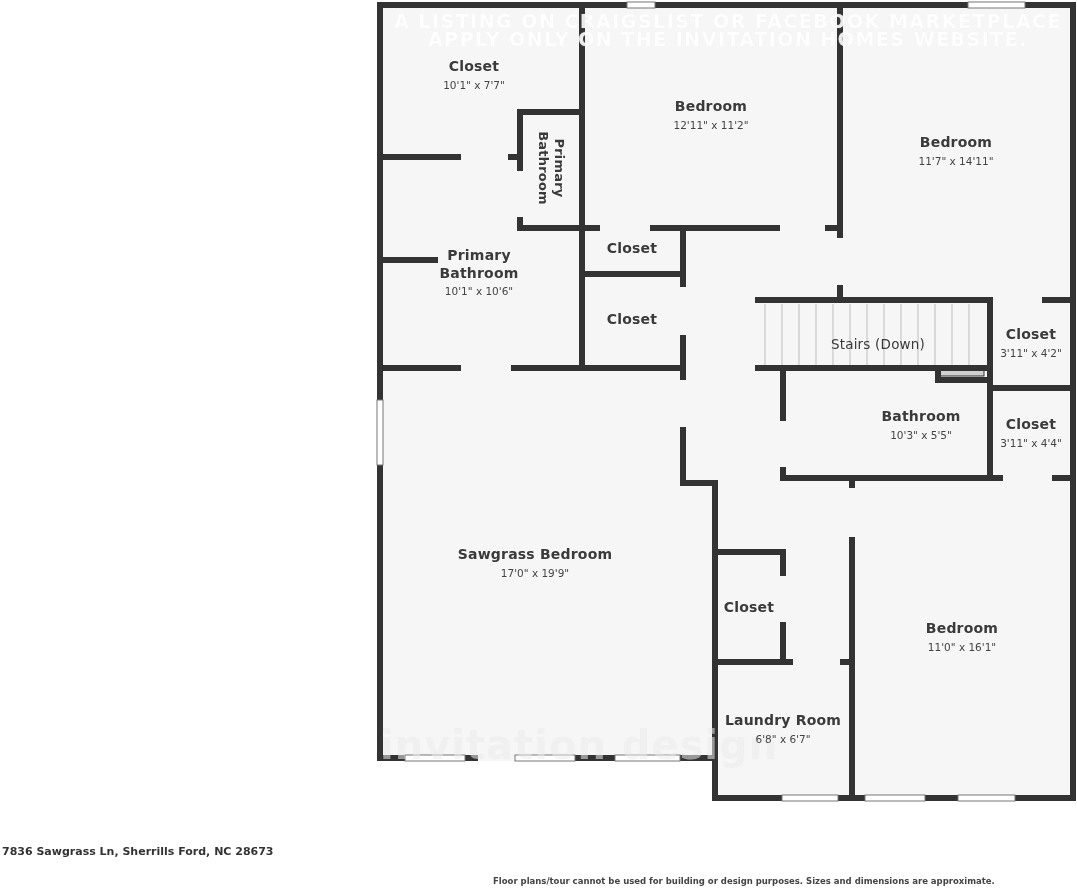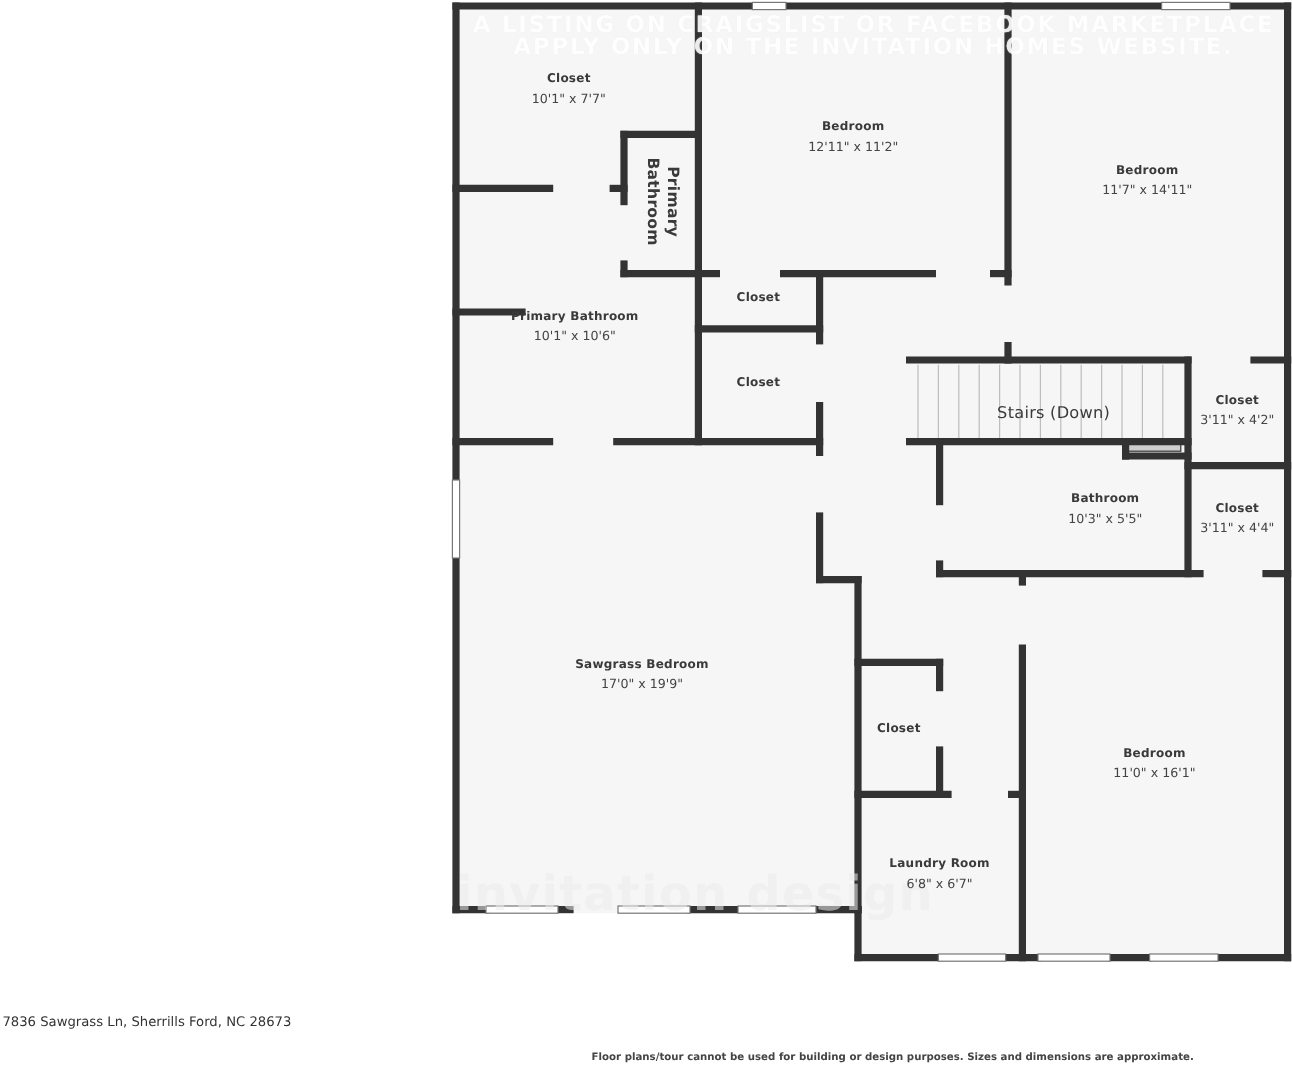--- a/index.html
+++ b/index.html
@@ -2,30 +2,30 @@
 <html><head>
 <meta charset="utf-8">
 <style>
   html, body { margin:0; padding:0; }
   body {
     width:1077px; height:889px; position:relative; overflow:hidden;
     background:#ffffff; font-family:"DejaVu Sans","Liberation Sans",sans-serif; color:#333;
   }
   #plan { position:absolute; left:0; top:0; width:1077px; height:889px; }
   .lbl { position:absolute; transform:translate(-50%,-50%); text-align:center; white-space:nowrap; line-height:1.25; }
-  .lbl .n { display:block; font-size:10px; font-weight:bold; color:#3a3a3a; letter-spacing:0.2px; }
+  .lbl .n { display:block; font-size:14px; font-weight:bold; color:#3a3a3a; letter-spacing:0.2px; }
   .lbl .d { display:block; font-size:10.5px; color:#444; margin-top:3px; }
   .lbl.vert { transform:translate(-50%,-50%) rotate(90deg); }
   .watermark {
     position:absolute; left:378px; width:700px; text-align:center; color:#ffffff;
     font-size:19px; font-weight:bold; letter-spacing:1.5px; opacity:0.9; white-space:nowrap; overflow:hidden;
     text-shadow:0 0 1px #e6e6e6;
   }
   .wm2 { position:absolute; left:380px; top:722px; font-size:40px; font-weight:bold; color:#ececec; opacity:0.55; letter-spacing:1px; white-space:nowrap; }
-  .footer { position:absolute; font-size:11px; color:#333; font-weight:normal;text-align:right; }
+  .footer { position:absolute; font-size:11px; color:#333; font-weight:bold;text-align:right; }
   .disclaimer { position:absolute; left:493px; top:876px; font-size:8.5px; color:#444; font-weight:bold; white-space:nowrap; }
 </style>
 </head>
 <body>
 
 <svg id="plan" viewBox="0 0 1077 889" xmlns="http://www.w3.org/2000/svg">
 
   <g fill="#f6f6f6">
     <rect x="380" y="6" width="692" height="755"></rect>
     <rect x="715" y="480" width="357" height="318"></rect>

